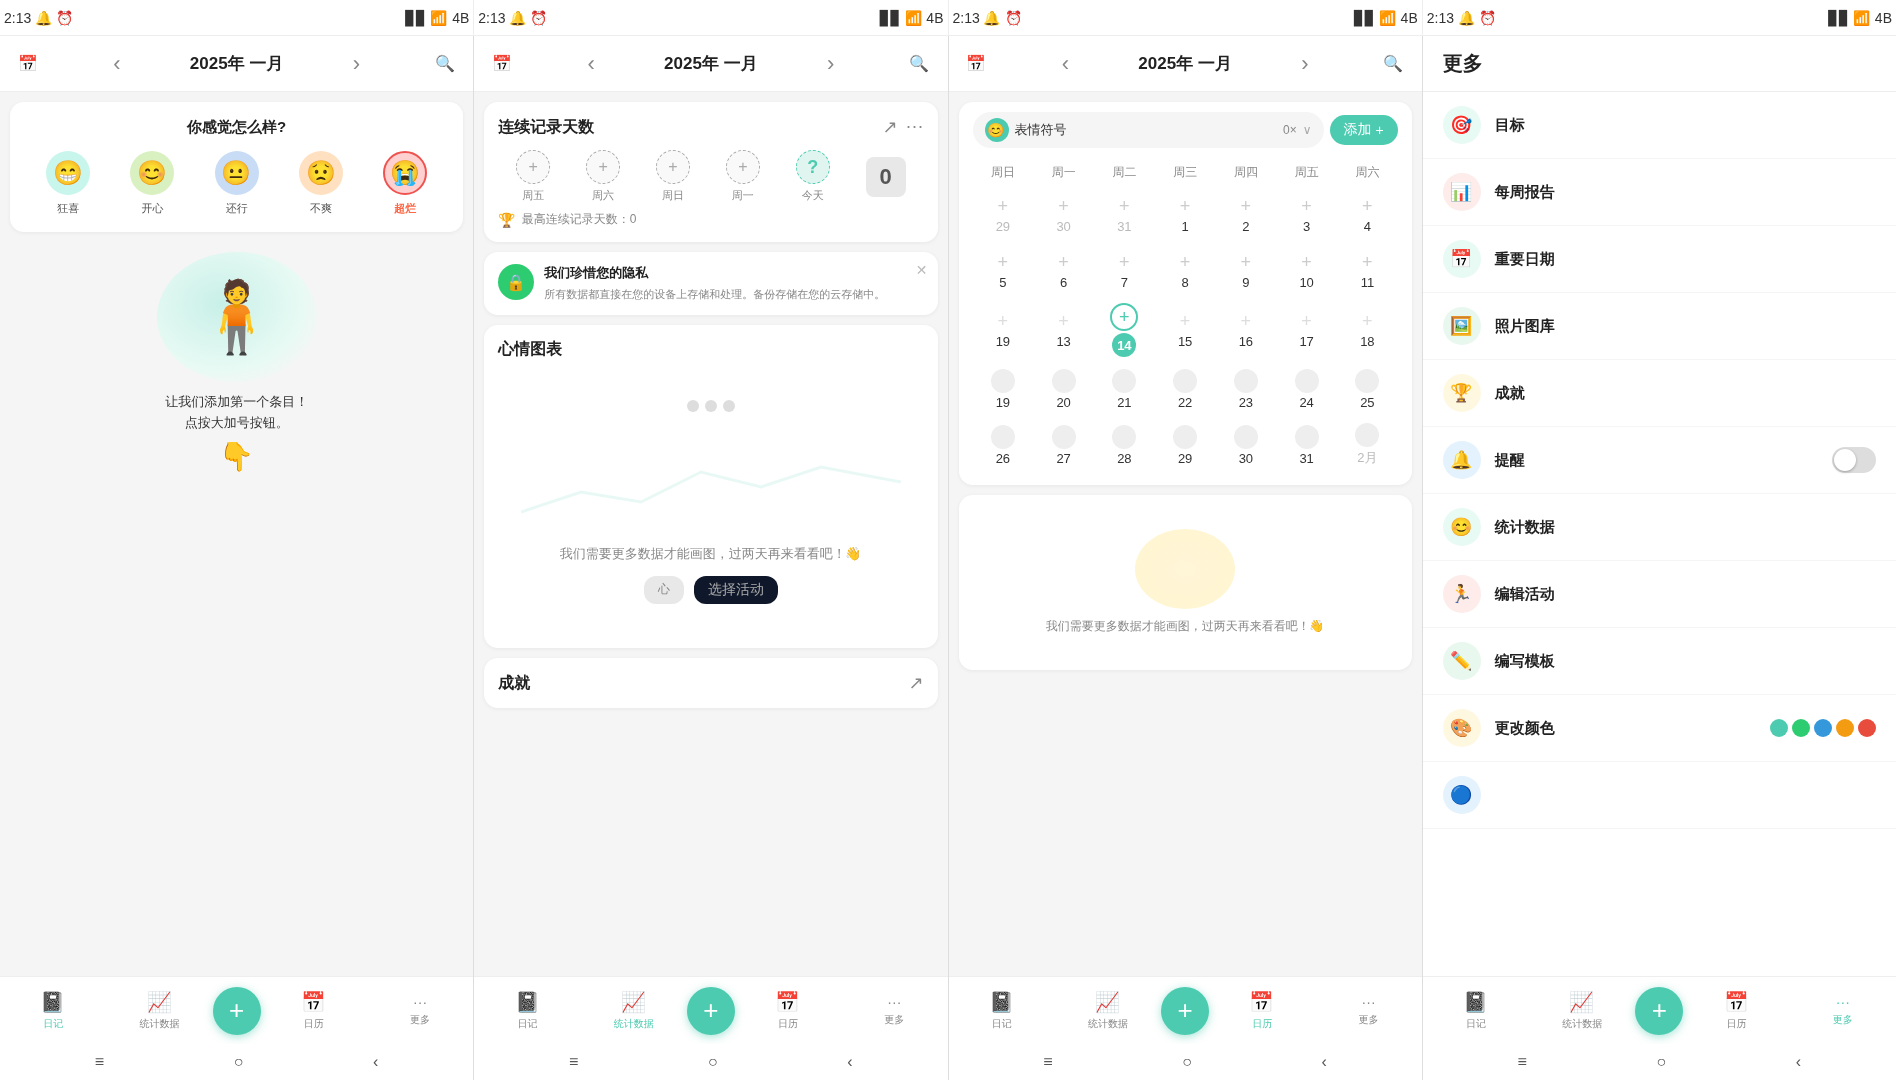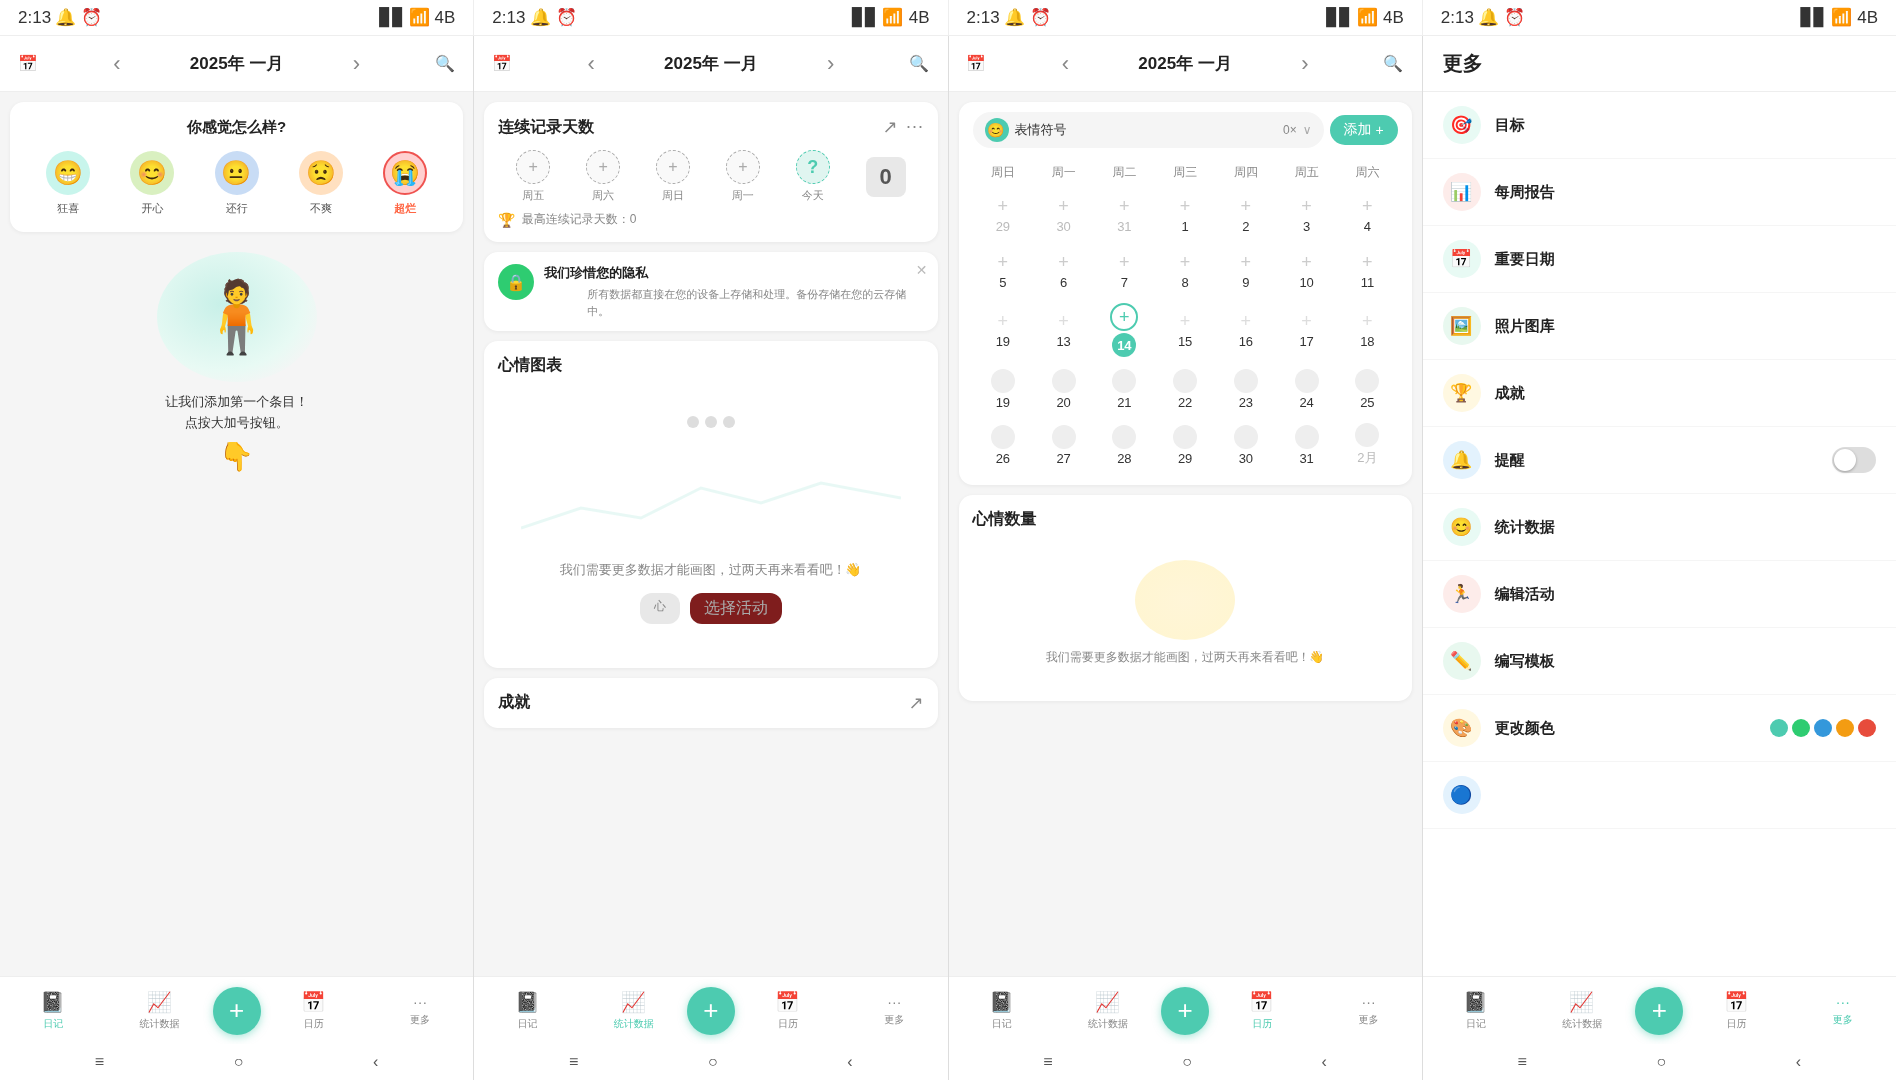--- a/index.html
+++ b/index.html
@@ -18,22 +18,22 @@
       display: flex;
       background: #fff;
       height: 36px;
       border-bottom: 1px solid #eee;
     }
     .status-segment {
       flex: 1;
       display: flex;
       align-items: center;
       justify-content: space-between;
-      padding: 0 18px;
-      font-size: 17px;
+      padding: 0 4px;
+      font-size: 14px;
       color: #333;
       border-right: 1px solid #eee;
     }
     .status-segment:last-child { border-right: none; }
     .status-left { display: flex; align-items: center; gap: 4px; }
     .status-right { display: flex; align-items: center; gap: 4px; }
 
     
     .main-content {
       flex: 1;
@@ -139,21 +139,21 @@
     
     .privacy-card {
       display: flex; align-items: flex-start; gap: 10px; padding: 12px 14px; position: relative;
     }
     .privacy-icon {
       width: 36px; height: 36px; background: #2ecc71; border-radius: 50%;
       display: flex; align-items: center; justify-content: center; color: #fff; font-size: 16px; flex-shrink: 0;
     }
     .privacy-text { flex: 1; }
     .privacy-title { font-size: 13px; font-weight: 600; color: #222; margin-bottom: 4px; }
-    .privacy-desc { font-size: 11px; color: #888; line-height: 1.5; margin-left: 43px; }
+    .privacy-desc { font-size: 11px; color: #888; line-height: 1.5; }
     .privacy-close { position: absolute; top: 10px; right: 10px; color: #bbb; font-size: 14px; cursor: pointer; }
 
     
     .chart-card { min-height: 200px; }
     .chart-title { font-size: 16px; font-weight: 700; color: #222; margin-bottom: 10px; }
     .chart-placeholder { display: flex; flex-direction: column; align-items: center; justify-content: center; padding: 30px 10px; gap: 12px; }
     .chart-message { font-size: 13px; color: #888; text-align: center; line-height: 1.6; }
 
     
     .achievement-header { display: flex; align-items: center; justify-content: space-between; }
@@ -434,21 +434,21 @@
             <div style="width:12px;height:12px;border-radius:50%;background:#ddd;"></div>
             <div style="width:12px;height:12px;border-radius:50%;background:#ddd;"></div>
             <div style="width:12px;height:12px;border-radius:50%;background:#ddd;"></div>
           </div>
           <svg width="380" height="100" style="opacity:0.12;">
             <polyline points="0,80 60,60 120,70 180,40 240,55 300,35 380,50" fill="none" stroke="#4dcbb0" stroke-width="3"></polyline>
           </svg>
           <div class="chart-message">我们需要更多数据才能画图，过两天再来看看吧！👋</div>
           <div style="display:flex;gap:10px;">
             <div style="background:#e8e8e8;border-radius:12px;padding:5px 14px;font-size:12px;color:#888;">心</div>
-            <div style="background:#7f1d1d;border-radius:12px;padding:5px 14px;font-size:16px;color:#aaa;">选择活动</div>
+            <div style="background:#0f172a;border-radius:12px;padding:5px 14px;font-size:14px;color:#aaa;">选择活动</div>
           </div>
         </div>
       </div>
 
       <div class="card">
         <div class="achievement-header">
           <div class="achievement-title">成就</div>
           <span style="font-size:18px; color:#888; cursor:pointer;">↗</span>
         </div>
       </div>
@@ -670,21 +670,20 @@
               </div>
             <div class="cal-cell">
                 <span style="width:24px;height:24px;display:inline-block;background:#eee;border-radius:50%;"></span>
                 <span class="cal-num other-month">2月</span>
               </div>
           </div>
         </div>
       </div>
 
       <div class="card mood-count-card">
-        <div class="mood-count-title">心情数量</div>
         <div class="mood-count-placeholder">
           <div style="width:100px;height:80px;background:radial-gradient(ellipse,#ffe08250,#ffcc0230);border-radius:50%;"></div>
           <span>我们需要更多数据才能画图，过两天再来看看吧！👋</span>
         </div>
       </div>
     </div>
 
     <div class="bottom-nav" style="height:68px;">
       <div class="nav-segment">
         <div class="nav-tab">

